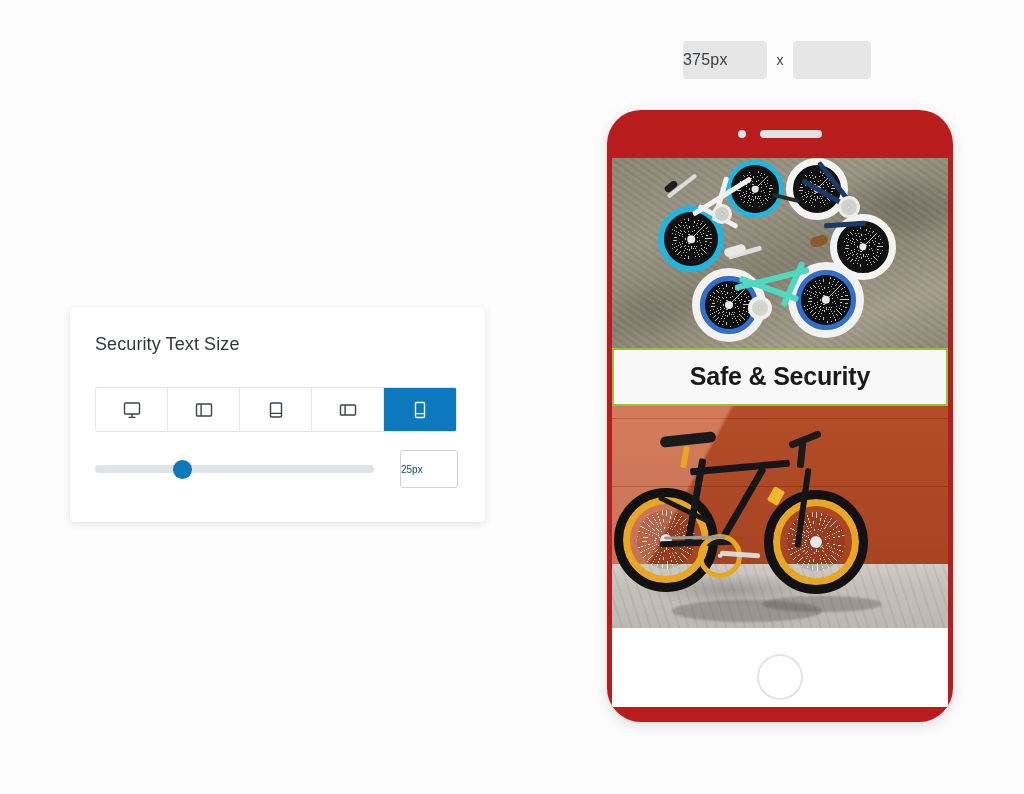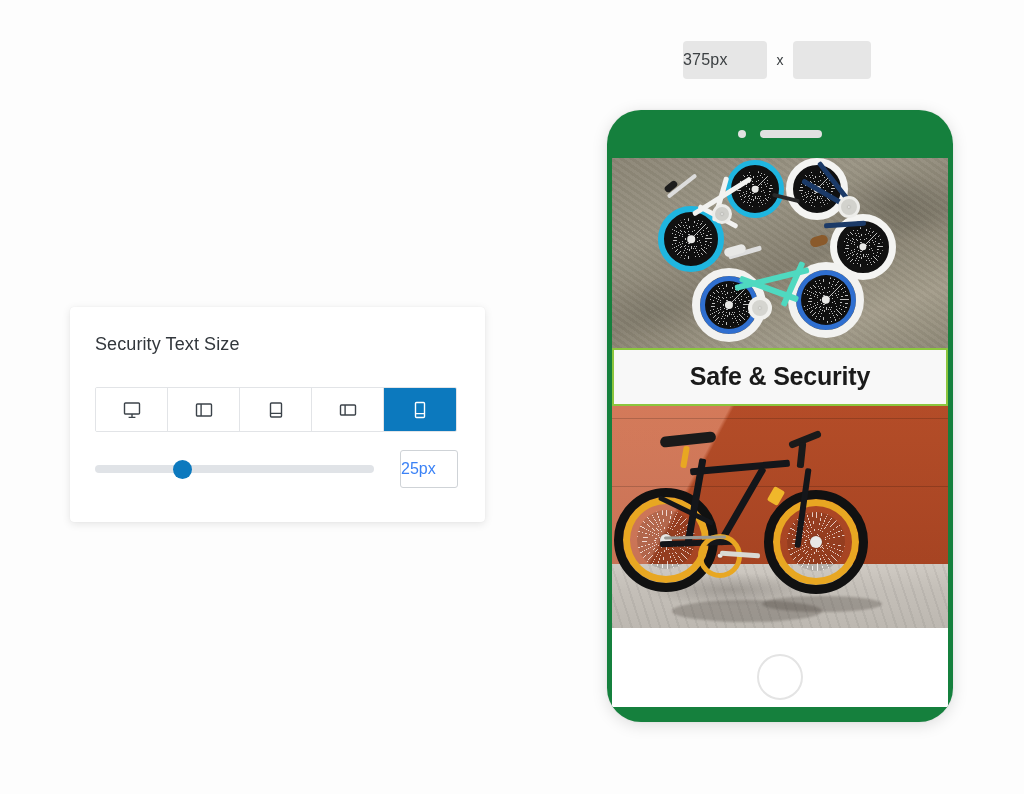--- a/index.html
+++ b/index.html
@@ -142,34 +142,34 @@
     width: 58px;
     height: 38px;
     box-sizing: border-box;
     border: 1px solid #cfd3d7;
     border-radius: 3px;
     background: #fff;
     display: flex;
     align-items: center;
     justify-content: center;
     font-family: "Liberation Sans", sans-serif;
-    font-size: 16px;
-    color: #3b82f6;
+    font-size: 10px;
+    color: #0c4a6e;
     padding: 0;
     outline: none;
   }
 
   
   .phone {
     position: absolute;
     left: 607px;
     top: 110px;
     width: 346px;
     height: 612px;
-    background: #15803d;
+    background: #b91c1c;
     border-radius: 34px;
     box-shadow: 0 3px 16px rgba(0,0,0,.13), 0 0 2px rgba(0,0,0,.08);
     box-sizing: border-box;
     overflow: hidden;
   }
   .phone-top {
     position: absolute;
     left: 0; top: 0;
     width: 100%;
     height: 48px;

